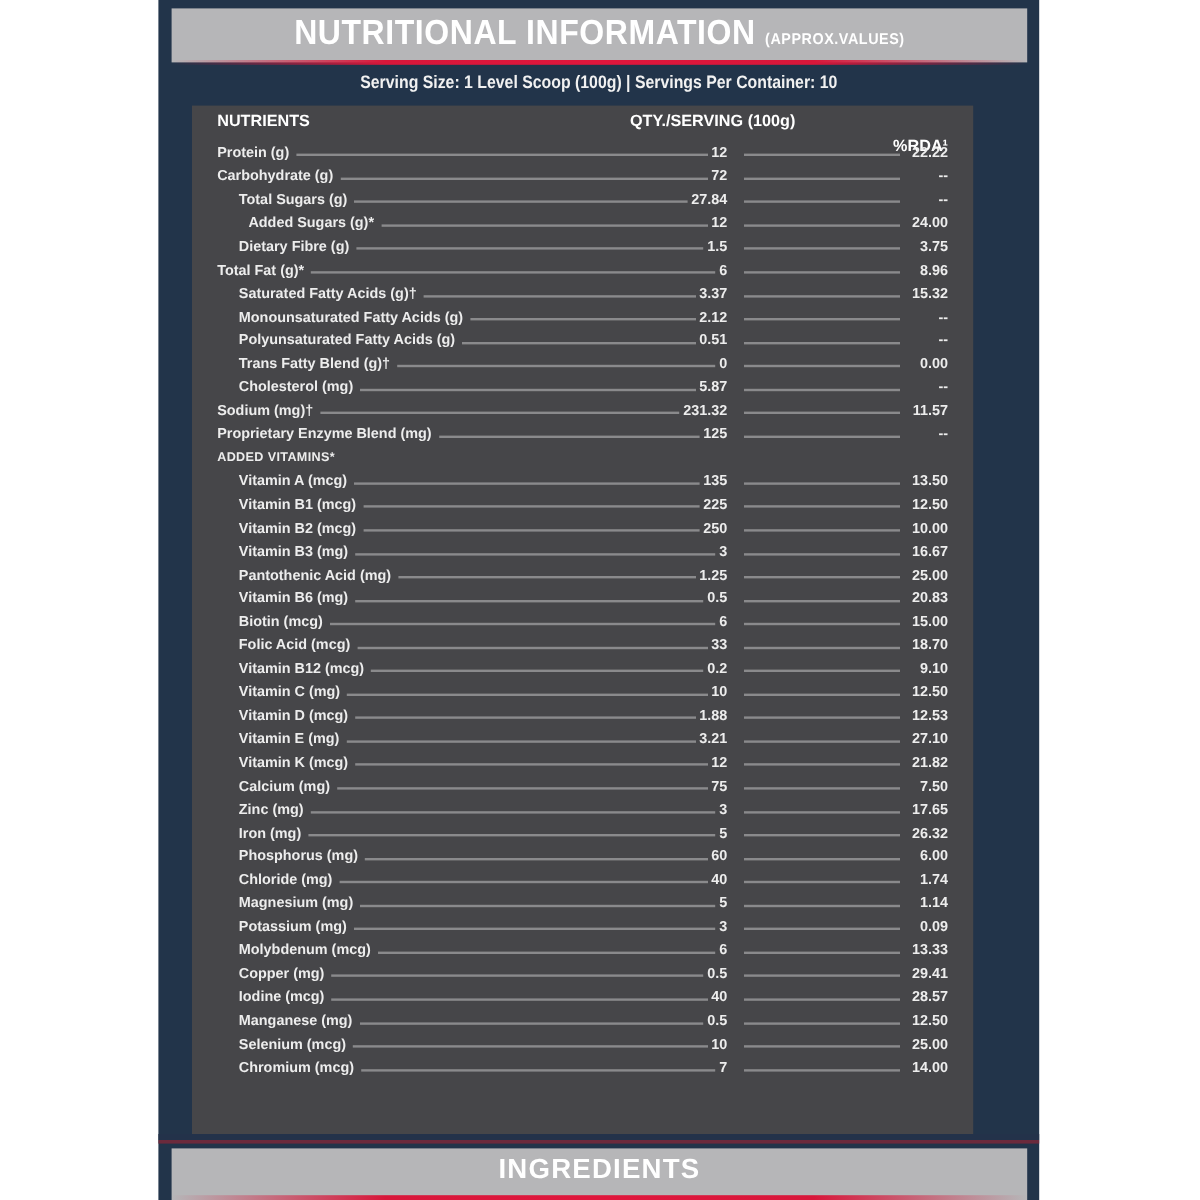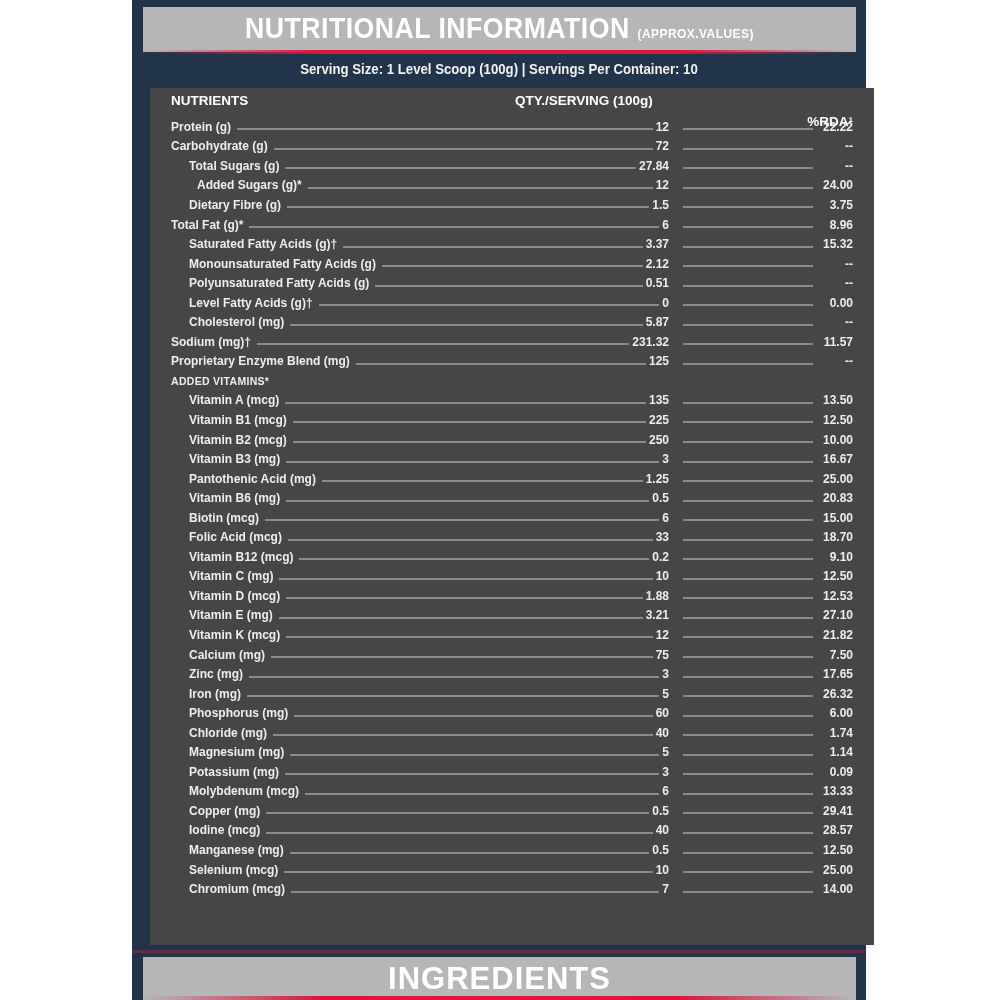--- a/index.html
+++ b/index.html
@@ -8,40 +8,40 @@
   .panel { position:absolute; left:132px; top:0; width:734px; height:1000px; background:#22344a; }
   .hdr { position:absolute; left:11px; top:7px; width:713px; height:45px; background:#b6b6b8;
          text-align:center; }
   .hdr .title { color:#ffffff; font-weight:bold; font-size:29px; letter-spacing:0.5px;
                 position:relative; top:5px; font-family:"Liberation Sans", sans-serif; transform:scaleX(0.92); display:inline-block; }
   .hdr .title small { font-size:13px; letter-spacing:0.5px; font-weight:bold; }
   .redline { position:absolute; left:11px; width:713px; height:4px;
              background:linear-gradient(90deg, rgba(210,20,50,0) 0%, #d8173a 25%, #e0163c 50%, #d8173a 75%, rgba(210,20,50,0) 100%); }
   .serving { position:absolute; left:0; top:60px; width:734px; text-align:center; color:#f1f1f1;
              font-size:15px; font-weight:bold; transform:scaleX(0.88); }
-  .table { position:absolute; left:18px; top:88px; width:724px; height:857px; background:#464649; }
+  .table { position:absolute; left:28px; top:88px; width:651px; height:857px; background:#464649; }
   .thead { position:absolute; top:5px; left:21px; right:21px; height:18px; color:#ffffff; font-weight:bold; font-size:13.5px; }
   .thead .c1 { position:absolute; left:0; }
   .thead .c2 { position:absolute; left:344px; }
   .thead .c3 { position:absolute; right:0;margin-top:21px; }
   .rows { position:absolute; top:29px; left:21px; right:21px; }
   .row { position:relative; height:19.55px; color:#ededed; font-size:12px; font-weight:bold; display:flex; align-items:center; }
   .row .name { white-space:nowrap; transform-origin:left center; padding-right:6px; }
   .row .dots1 { flex:1; height:0; border-bottom:2px solid #8a8a8c; margin-top:5px; }
   .row .qty { width:auto; padding-left:3px; text-align:right; }
   .row .gap { width:14px; }
   .row .dots2 { width:130px; height:0; border-bottom:2px solid #8a8a8c; margin-top:5px; }
   .row .rda { width:40px; text-align:right; }
   .row.l1 .name { padding-left:18px; }
   .row.l2 .name { padding-left:26px; }
   .row.section .name { font-size:10.5px; letter-spacing:0.3px; }
   .bottom-sep { position:absolute; left:0; top:945px; width:734px; height:5px; background:#23324a; }
   .bottom-red { position:absolute; left:0; top:950px; width:734px; height:3px; background:#6b2a3c; }
   .ingr { position:absolute; left:11px; top:957px; width:713px; height:43px; background:#b6b6b8; text-align:center; }
-  .ingr .title { color:#ffffff; font-weight:bold; font-size:31px; letter-spacing:1px; position:relative; top:4px;text-align:right; }
+  .ingr .title { color:#ffffff; font-weight:bold; font-size:23px; letter-spacing:1px; position:relative; top:4px;text-align:right; }
 </style>
 </head>
 <body>
 
 <div class="panel">
   <div class="hdr">
     <span class="title"><span>NUTRITIONAL INFORMATION</span> <small>(APPROX.VALUES)</small></span>
   </div>
   <div class="redline" style="top:50px;"></div>
 
@@ -120,21 +120,21 @@
         </div>
         <div class="row l1">
           <span class="name">Polyunsaturated Fatty Acids (g)</span>
           <span class="dots1"></span>
           <span class="qty">0.51</span>
           <span class="gap"></span>
           <span class="dots2"></span>
           <span class="rda">--</span>
         </div>
         <div class="row l1">
-          <span class="name">Level Fatty Acids (g)†</span>
+          <span class="name">Trans Fatty Blend (g)†</span>
           <span class="dots1"></span>
           <span class="qty">0</span>
           <span class="gap"></span>
           <span class="dots2"></span>
           <span class="rda">0.00</span>
         </div>
         <div class="row l1">
           <span class="name">Cholesterol (mg)</span>
           <span class="dots1"></span>
           <span class="qty">5.87</span>

